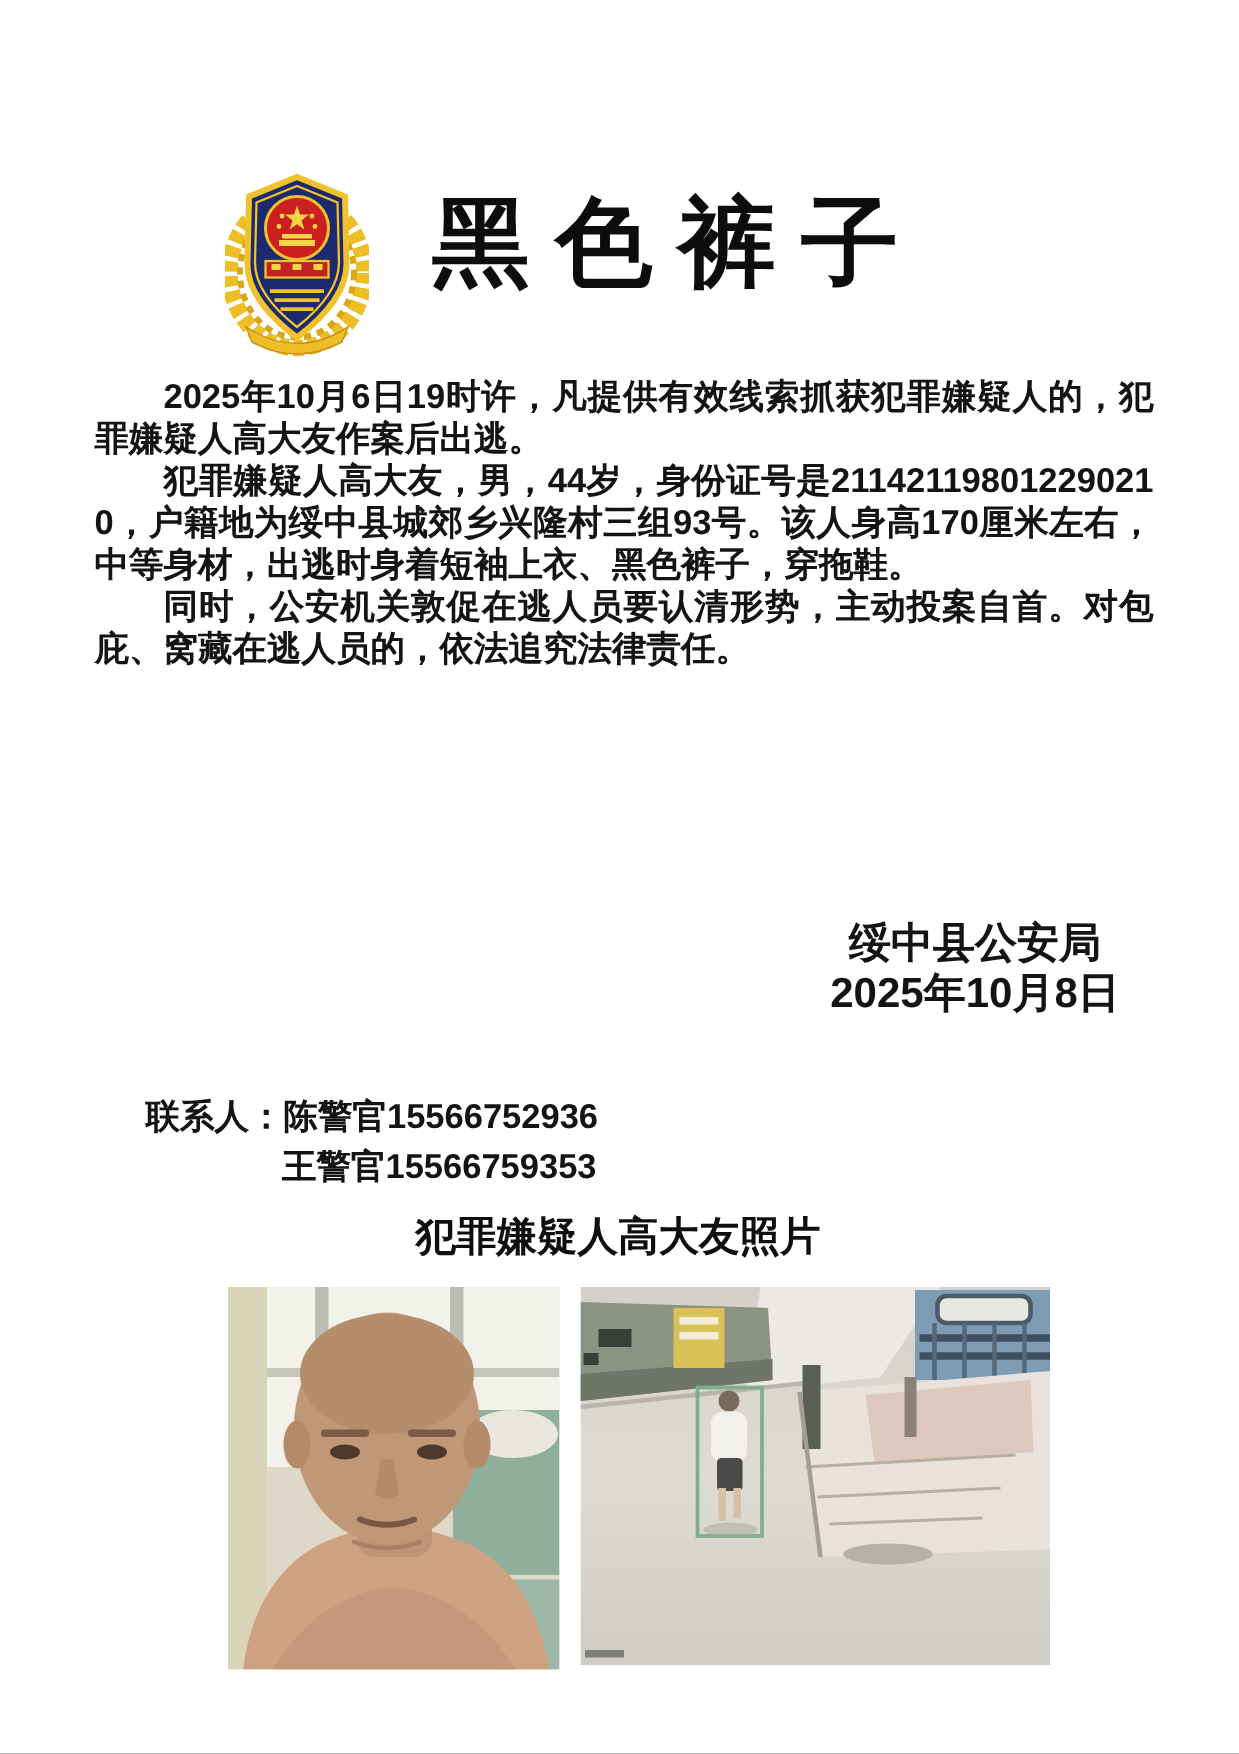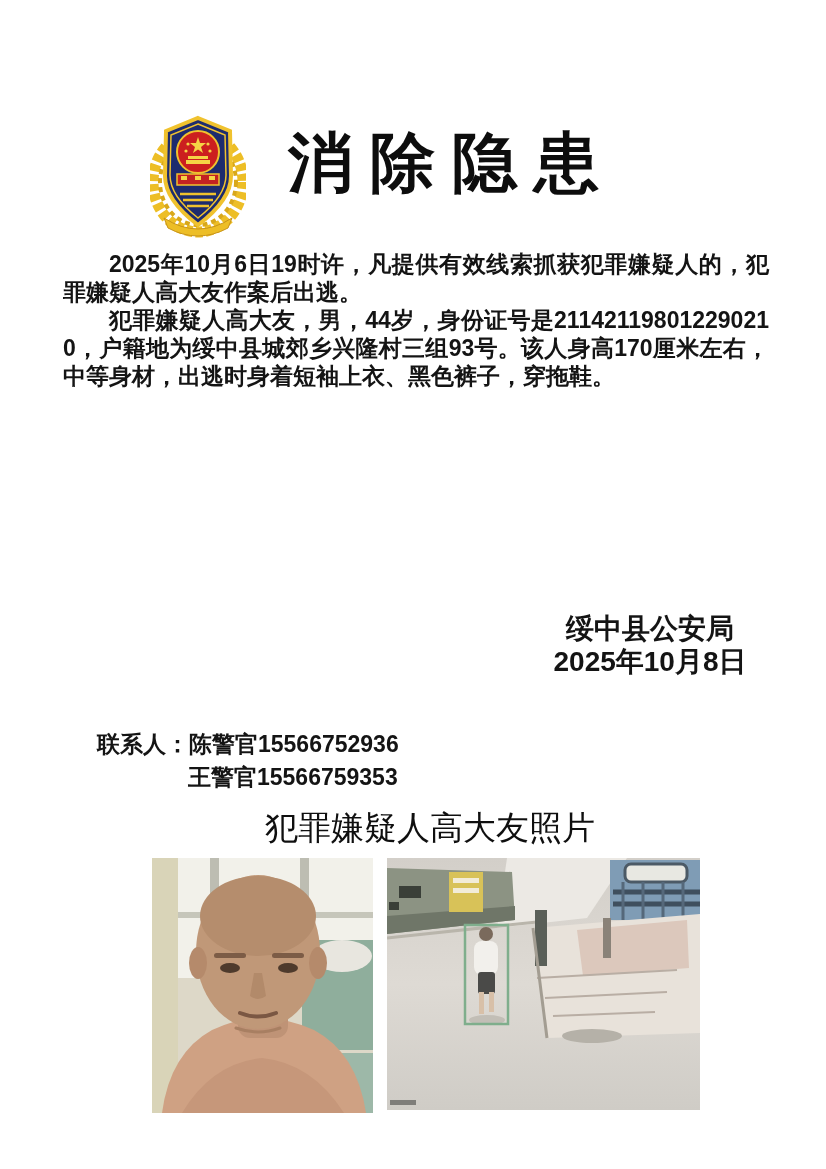--- a/index.html
+++ b/index.html
@@ -62,26 +62,26 @@
     left: 97px;
     top: 728px;
     font-size: 23px;
     line-height: 33px;
     font-weight: 600;
     color: #141414;
   }
   .contacts .row2 { padding-left: 91px; }
   .photo-caption {
     position: absolute;
-    left: 34px;
+    left: 16px;
     top: 806px;
     width: 792px;
     text-align: center;
-    font-size: 33px;
-    font-weight: 400;
+    font-size: 27px;
+    font-weight: 700;
     color: #0f0f0f;
   }
   .photo { position: absolute; display: block; }
   .photo-left  { left: 152px; top: 858px; width: 221px; height: 255px; }
   .photo-right { left: 387px; top: 858px; width: 313px; height: 252px; }
 </style>
 </head>
 <body>
 
 <div class="page">
@@ -105,25 +105,26 @@
     <rect x="36" y="54" width="24" height="4" fill="#f5d445"></rect>
 
     <rect x="27" y="68" width="42" height="11" fill="#c32222" stroke="#f0c22e" stroke-width="1.5"></rect>
     <rect x="31" y="70" width="6" height="4" fill="#f5d445"></rect>
     <rect x="45" y="70" width="6" height="4" fill="#f5d445"></rect>
     <rect x="59" y="70" width="6" height="4" fill="#f5d445"></rect>
 
     <path d="M30,88 H66 M33,94 H63 M37,100 H59" stroke="#f0c22e" stroke-width="2.5" fill="none"></path>
   </svg>
 
-  <div class="notice-title">消除隐患</div>
+  <div class="notice-title">黑色裤子</div>
 
   <div class="doc-body">
     <p>2025年10月6日19时许，凡提供有效线索抓获犯罪嫌疑人的，犯罪嫌疑人高大友作案后出逃。</p>
     <p>犯罪嫌疑人高大友，男，44岁，身份证号是211421198012290210，户籍地为绥中县城郊乡兴隆村三组93号。该人身高170厘米左右，中等身材，出逃时身着短袖上衣、黑色裤子，穿拖鞋。</p>
+    <p>同时，公安机关敦促在逃人员要认清形势，主动投案自首。对包庇、窝藏在逃人员的，依法追究法律责任。</p>
   </div>
 
   <div class="signature">
     <div>绥中县公安局</div>
     <div>2025年10月8日</div>
   </div>
 
   <div class="contacts">
     <div class="row1"><span>联系人：</span><span>陈警官</span><span>15566752936</span></div>
     <div class="row2"><span>王警官</span><span>15566759353</span></div>

